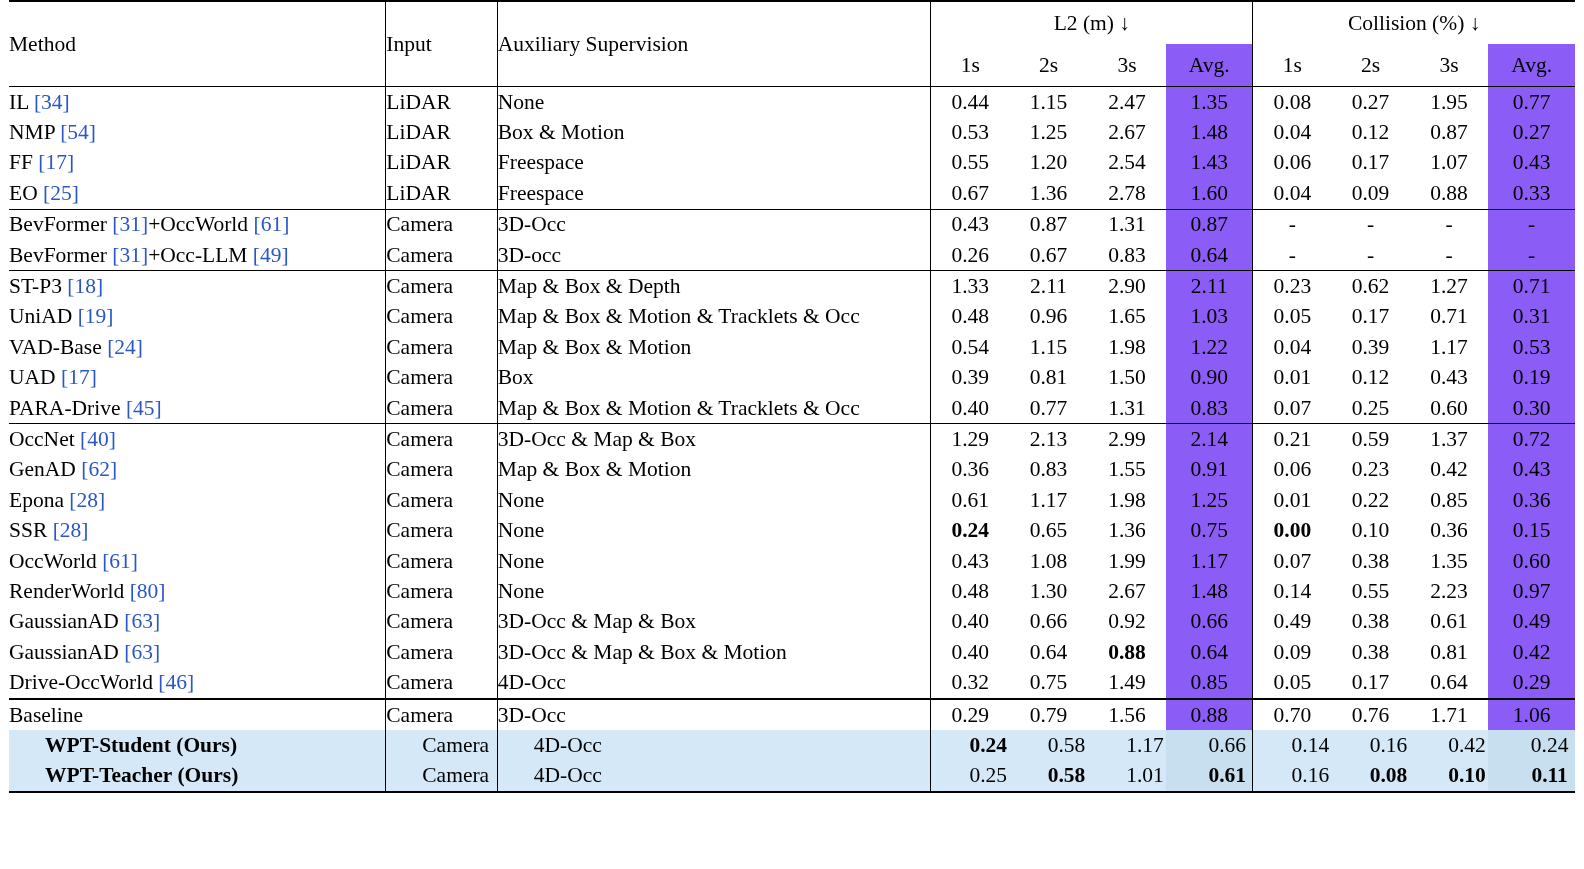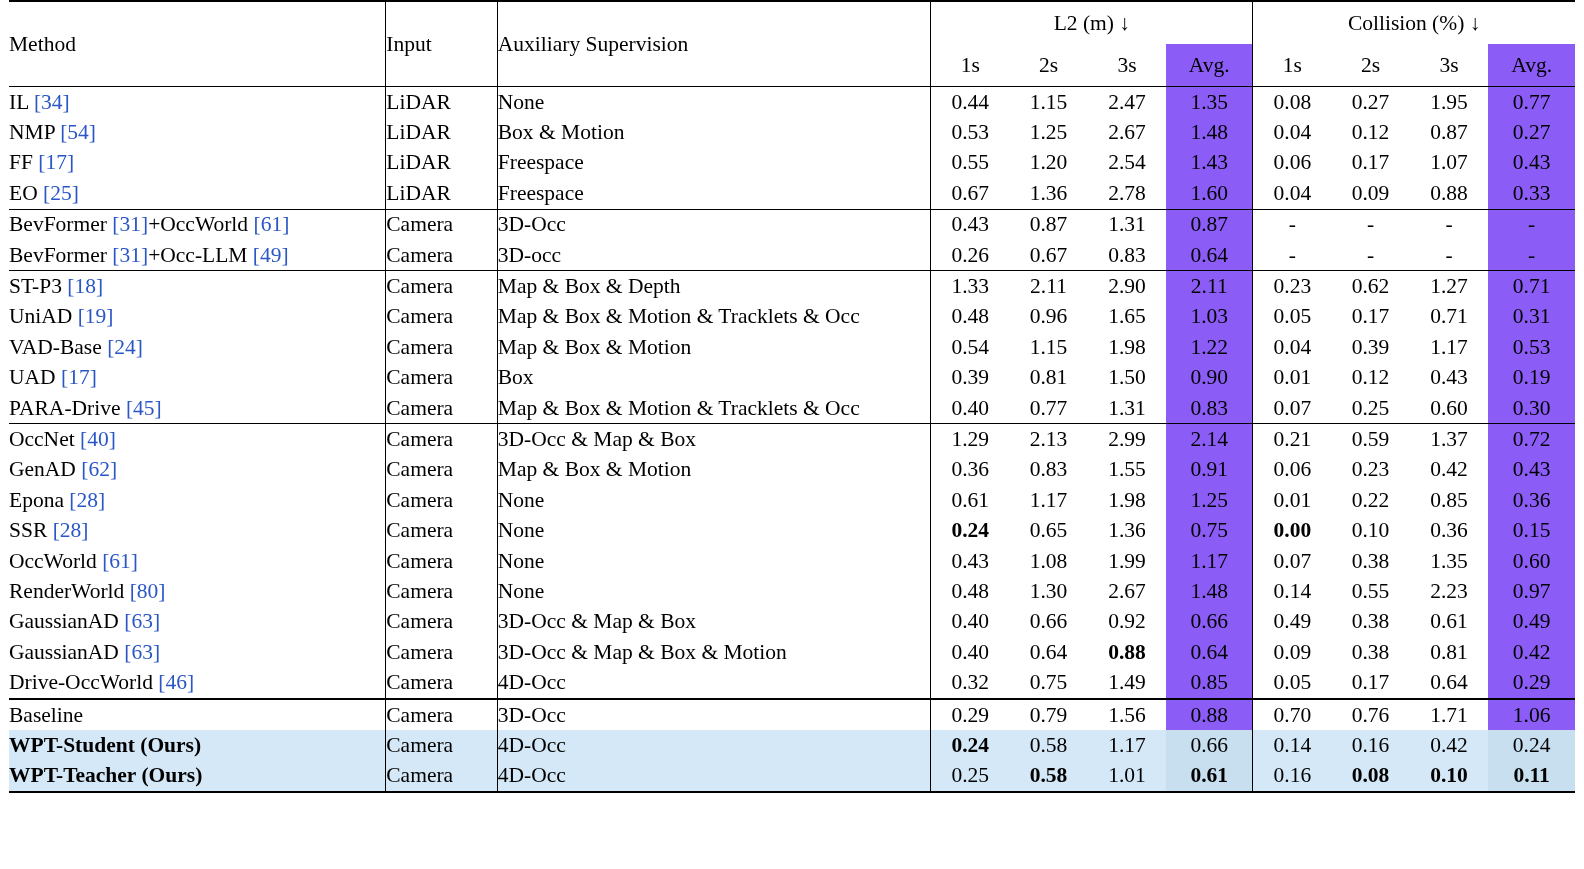--- a/index.html
+++ b/index.html
@@ -42,21 +42,21 @@
   .c-input  { width: 108px; text-align: left; }
   .c-aux    { width: 420px; }
   .c-num    { width: 76px;  text-align: center; }
   .c-avg    { width: 84px;  text-align: center; background: #8b5cf6; }
 
   .hdr-cell { height: 42px; }
   .grp-head { text-align: center; }
   .row-cell { height: 30.4px; }
   .ref { color: #2a56c6; }
   .b { font-weight: bold; }
-  tr.hl td { background: #d4e8f7; }
+  tr.hl td { background: #d4e8f7; padding-left: 36px; }
   tr.hl td.c-avg { background: #c8dff0; }
 </style>
 </head>
 <body>
 
 <div id="table-wrap">
   <table class="results">
     <colgroup>
       <col style="width:365px">
         <col style="width:108px">

